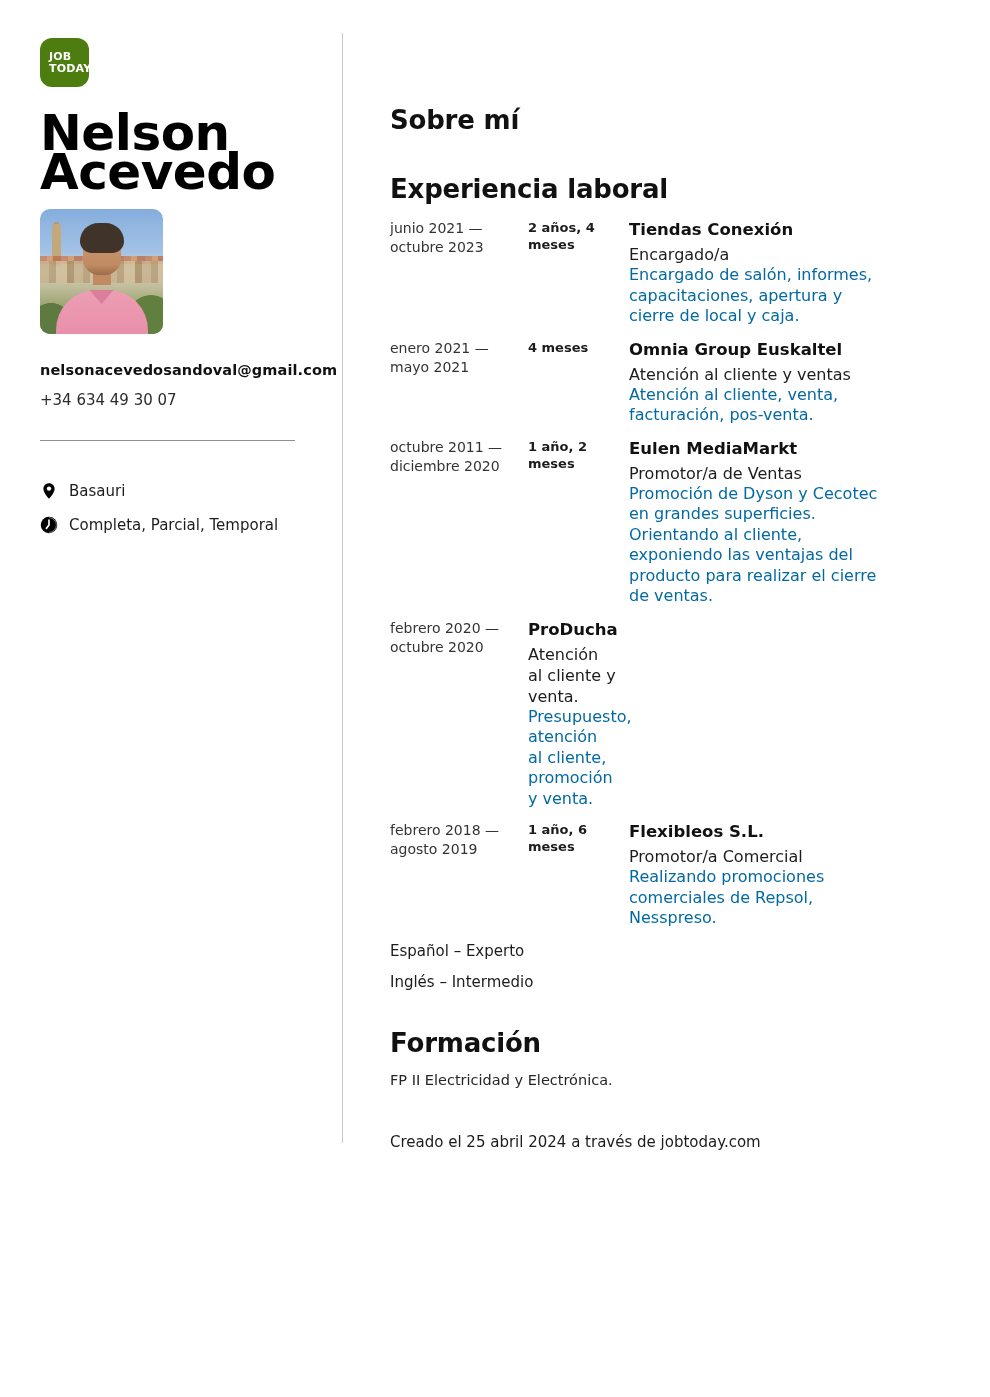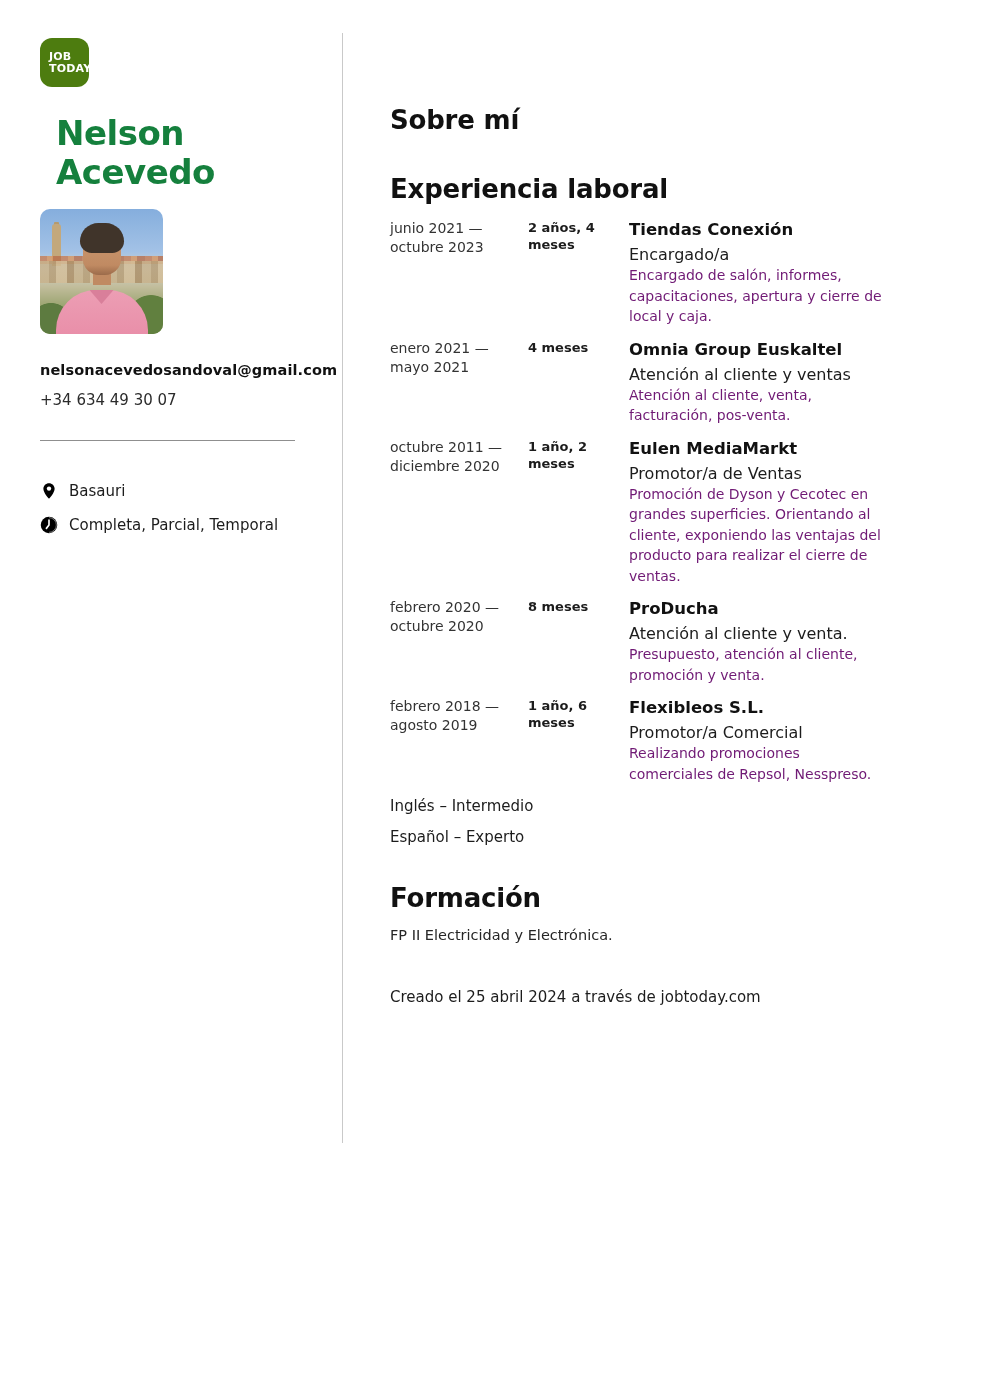--- a/index.html
+++ b/index.html
@@ -24,22 +24,22 @@
     width: 49px; height: 49px; border-radius: 12px;
     background: #4d7c0f;
     color: #ffffff; font-weight: bold;
     font-size: 11px; line-height: 11.5px; letter-spacing: 0.2px;
     display: flex; flex-direction: column; justify-content: center;
     padding-left: 9px;
   }
 
   .name {
     margin-top: 27px;
-    font-size: 34px; line-height: 39px; font-weight: bold;
-    color: #15803d; letter-spacing: -0.5px; margin-left: 16px;
+    font-size: 50px; line-height: 39px; font-weight: bold;
+    color: #000000; letter-spacing: -0.5px;
   }
 
   
   .photo {
     margin-top: 17px;
     width: 123px; height: 125px; border-radius: 10px;
     position: relative; overflow: hidden;
     background: linear-gradient(180deg, #85aedd 0%, #a3c2e6 34%, #cdd4cf 48%, #c2bd9c 62%, #9aa470 78%, #7d8f55 100%);
   }
   .photo .buildings {
@@ -126,21 +126,21 @@
   .entry {
     display: grid;
     grid-template-columns: 125px 88px 257px;
     column-gap: 13px;
     margin-bottom: 12px;
   }
   .entry .dates { font-size: 14px; line-height: 19px; color: #333333; }
   .entry .duration { font-size: 13px; line-height: 17px; font-weight: bold; color: #1c1c1c; }
   .entry .company { font-size: 16.5px; line-height: 21px; font-weight: bold; color: #111111; }
   .entry .role { margin-top: 4px; font-size: 16px; line-height: 21px; color: #1c1c1c; }
-  .entry .desc { font-size: 14px; line-height: 20.5px; color: #701a75; }
+  .entry .desc { font-size: 16px; line-height: 20.5px; color: #0369a1; }
 
   .h-idiomas { margin-top: 26px; }
   .lang { margin-top: 13px; font-size: 15px; color: #1c1c1c; }
   .lang + .lang { margin-top: 13px; }
 
   .h-formacion { margin-top: 36px; }
   .edu { margin-top: 13px; font-size: 14.5px; color: #262626; }
 
   .footer { margin-top: 45px; font-size: 15px; color: #1c1c1c; }
 </style>
@@ -231,41 +231,40 @@
       <div class="duration">1 año, 2 meses</div>
       <div class="details">
         <div class="company">Eulen MediaMarkt</div>
         <div class="role">Promotor/a de Ventas</div>
         <div class="desc">Promoción de Dyson y Cecotec en grandes superficies. Orientando al cliente, exponiendo las ventajas del producto para realizar el cierre de ventas.</div>
       </div>
     </div>
 
     <div class="entry">
       <div class="dates">febrero 2020 — octubre 2020</div>
-      <div class="duration">8 meses</div>
       <div class="details">
         <div class="company">ProDucha</div>
         <div class="role">Atención al cliente y venta.</div>
         <div class="desc">Presupuesto, atención al cliente, promoción y venta.</div>
       </div>
     </div>
 
     <div class="entry">
       <div class="dates">febrero 2018 — agosto 2019</div>
       <div class="duration">1 año, 6 meses</div>
       <div class="details">
         <div class="company">Flexibleos S.L.</div>
         <div class="role">Promotor/a Comercial</div>
         <div class="desc">Realizando promociones comerciales de Repsol, Nesspreso.</div>
       </div>
     </div>
 
   </div>
 
+  <p class="lang">Español – Experto</p>
   <p class="lang">Inglés – Intermedio</p>
-  <p class="lang">Español – Experto</p>
 
   <h2 class="section h-formacion">Formación</h2>
   <p class="edu">FP II Electricidad y Electrónica.</p>
 
   <p class="footer">Creado el 25 abril 2024 a través de jobtoday.com</p>
 
 </main>
 
 </body></html>

